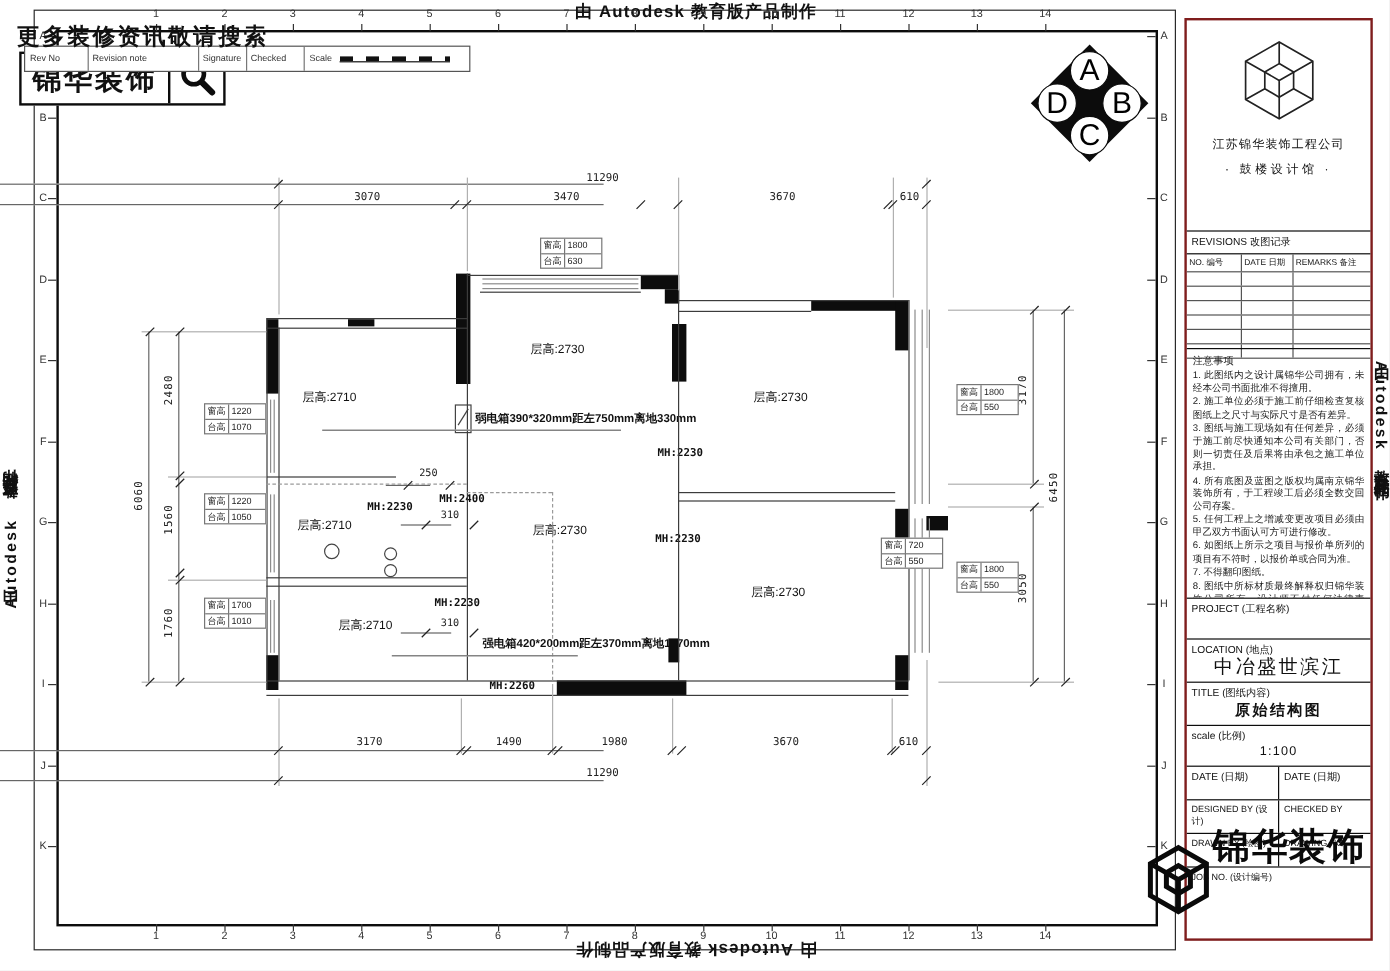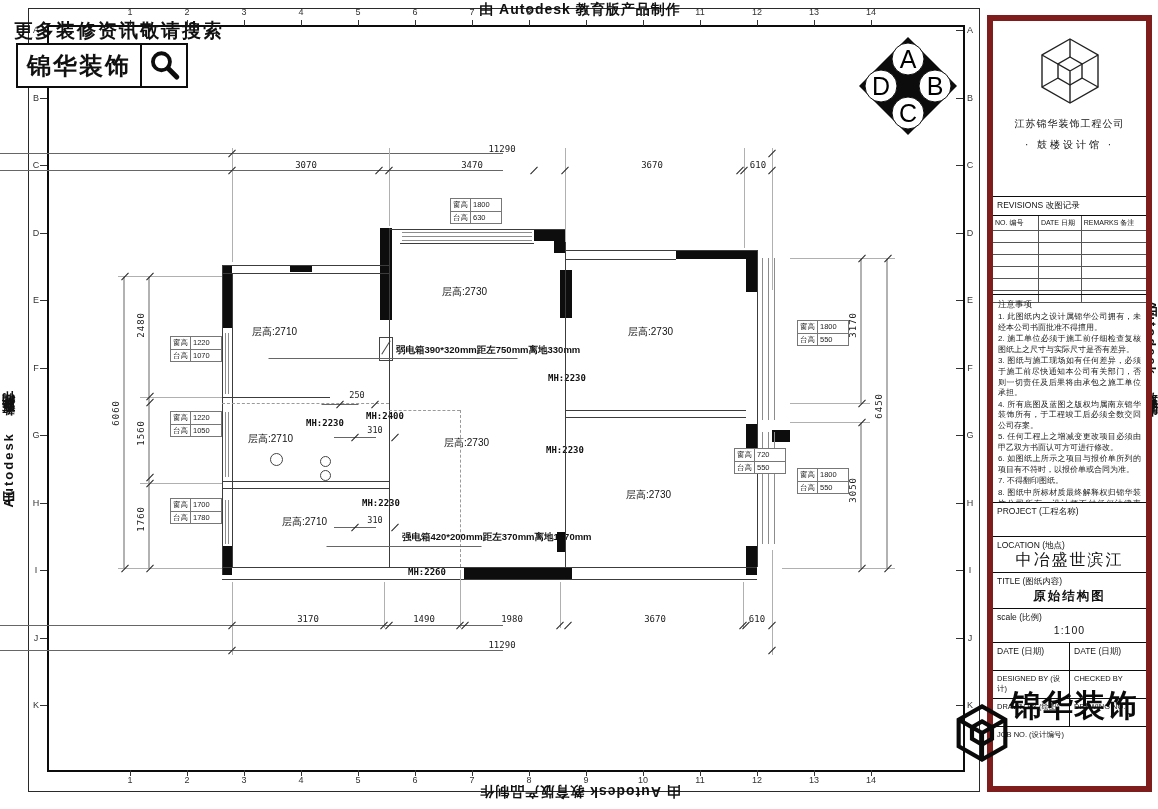--- a/index.html
+++ b/index.html
@@ -47,21 +47,21 @@
   .rlabel{position:absolute;font-size:10px;color:#111;white-space:nowrap;line-height:1}
   .mlabel{position:absolute;font:bold 9px "DejaVu Sans Mono",monospace;color:#111;background:#fff;line-height:1;white-space:nowrap}
   .alabel{position:absolute;font-size:9.5px;font-weight:bold;color:#111;background:#fff;line-height:1.1;white-space:nowrap}
   .wtag{position:absolute;display:grid;grid-template-columns:20px 30px;border:1px solid #777;background:#fff;font-size:7.5px;line-height:1;color:#222;z-index:2}
   .wtag span{padding:2px 2px;white-space:nowrap}
   .wtag span:nth-child(odd){border-right:1px solid #777}
   .wtag span:nth-child(n+3){border-top:1px solid #777}
   .ebox{position:absolute;border:1px solid #444;background:#fff}
   .ebox i{position:absolute;left:-2px;top:9px;width:16px;border-top:1px solid #444;transform:rotate(-58deg);display:block}
   
-  .tblock{left:987px;top:15px;width:153px;height:765px;border:6px solid #7f1d1d;background:#fff;z-index:2;font-size:9px}
+  .tblock{left:987px;top:15px;width:153px;height:765px;border:2px solid #7f1d1d;background:#fff;z-index:2;font-size:9px}
   .tb-sec{position:relative;border-top:1.5px solid #0c0c0c;box-sizing:border-box}
   .tb-sec:first-child{border-top:none}
   .tb-logo{height:175px;text-align:center}
   .tb-company{margin-top:8px;font-size:10px;letter-spacing:1px}
   .tb-branch{margin-top:7px;font-size:10px;letter-spacing:3px}
   .tb-rev{height:98px}
   .tb-rev-title{padding:3px 4px;border-bottom:1px solid #0c0c0c;font-size:8.5px}
   .revhead,.revrow{display:flex;height:11px;border-bottom:1px solid #555}
   .revhead div,.revrow div{box-sizing:border-box;height:100%}
   .rc1{width:30%;border-right:1px solid #555}.rc2{width:28%;border-right:1px solid #555}.rc3{width:42%}
@@ -95,20 +95,32 @@
 <div id="sheet">
 
   <div class="abs frame-outer"></div>
   <div class="abs frame-inner"></div>
 
   <div class="abs ad-top">由 Autodesk 教育版产品制作</div>
   <div class="abs ad-left">由 Autodesk 教育版产品制作</div>
   <div class="abs ad-right">由 Autodesk 教育版产品制作</div>
   <div class="abs ad-bottom">由 Autodesk 教育版产品制作</div>
 
+  <div class="abs revstrip">
+    <span class="cell" style="left:4px">Rev No</span>
+    <span class="cell" style="left:56px">Revision note</span>
+    <span class="cell" style="left:148px">Signature</span>
+    <span class="cell" style="left:188px">Checked</span>
+    <span class="cell" style="left:237px">Scale</span>
+    <span class="vdv" style="left:52px"></span>
+    <span class="vdv" style="left:144px"></span>
+    <span class="vdv" style="left:184px"></span>
+    <span class="vdv" style="left:232px"></span>
+    <span class="scalebar"></span>
+  </div>
 
   <div class="abs promo-search">更多装修资讯敬请搜索</div>
   <div class="abs promo-box">
     <div class="promo-brand">锦华装饰</div>
     <div class="promo-iconcell">
       <svg width="34" height="34" viewBox="0 0 40 40">
         <circle cx="17" cy="15" r="10" fill="none" stroke="#0c0c0c" stroke-width="4.5"></circle>
         <line x1="25" y1="23" x2="35" y2="33" stroke="#0c0c0c" stroke-width="6" stroke-linecap="round"></line>
       </svg>
     </div>
@@ -165,21 +177,21 @@
     <div class="wtag" style="left:170px;top:411px">
       <span>窗高</span>
         <span>1220</span>
       <span>台高</span>
         <span>1050</span>
     </div>
     <div class="wtag" style="left:170px;top:498px">
       <span>窗高</span>
         <span>1700</span>
       <span>台高</span>
-        <span>1780</span>
+        <span>1010</span>
     </div>
     <div class="wtag" style="left:797px;top:320px">
       <span>窗高</span>
         <span>1800</span>
       <span>台高</span>
         <span>550</span>
     </div>
     <div class="wtag" style="left:734px;top:448px">
       <span>窗高</span>
         <span>720</span>

